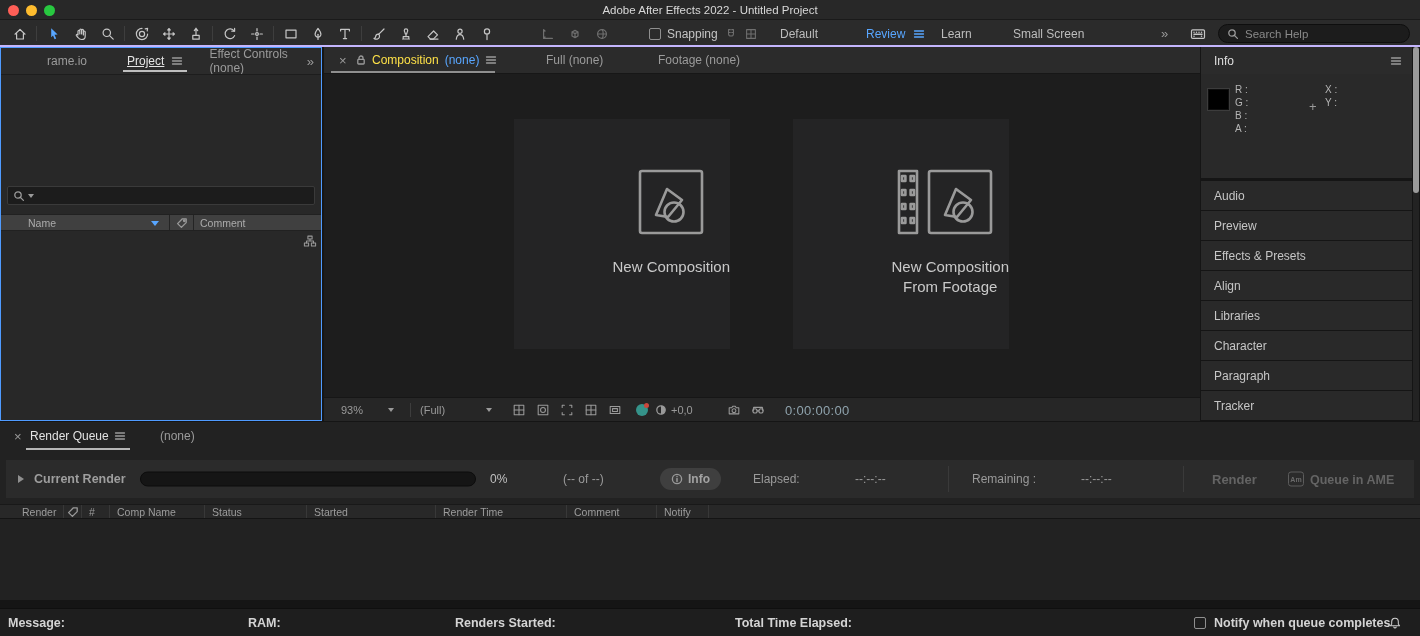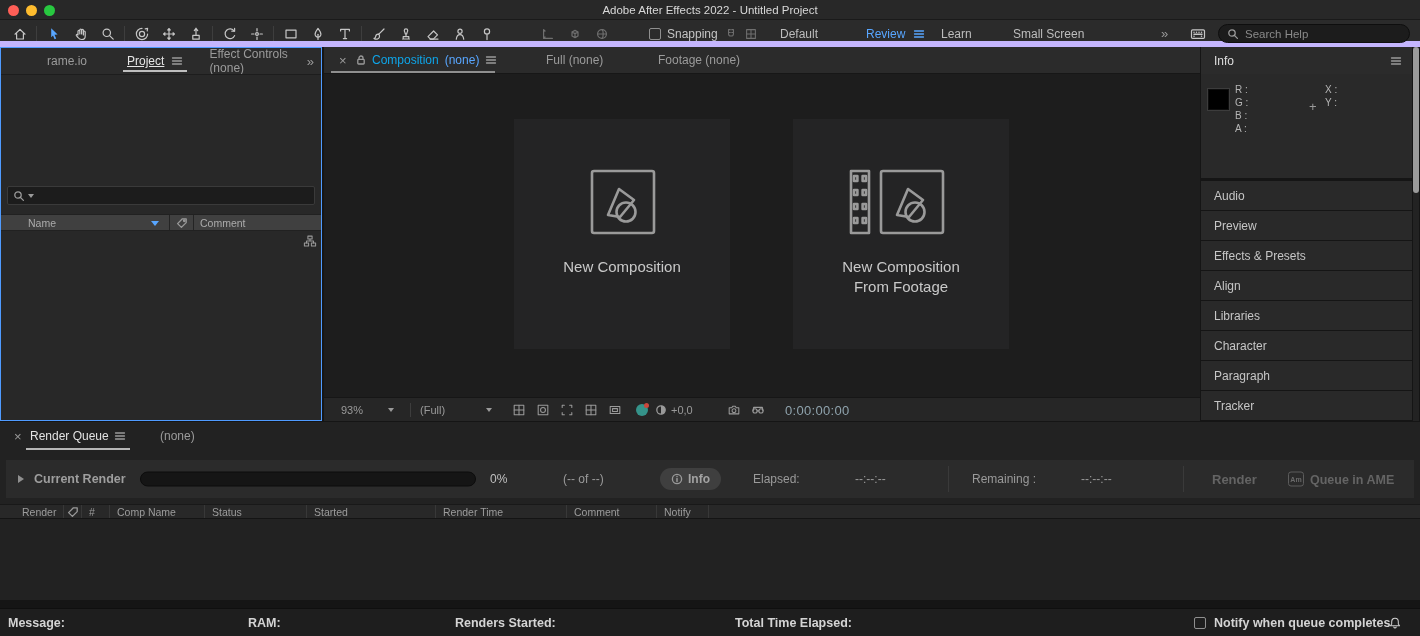--- a/index.html
+++ b/index.html
@@ -11,21 +11,21 @@
   .i12{width:12px;height:12px;stroke:#9a9a9a;stroke-width:1.3;fill:none;stroke-linecap:round;stroke-linejoin:round;}
   .dim{stroke:#6f6f6f;}
   .blueстroke{stroke:#58a6ff;}
   
   .titlebar{position:absolute;left:0;top:0;width:1420px;height:20px;background:#282828;border-bottom:1px solid #1a1a1a;display:flex;align-items:center;justify-content:center;}
   .titlebar .title{font-size:11.5px;color:#d8d8d8;}
   .lights{position:absolute;left:8px;top:0;height:20px;display:flex;align-items:center;gap:7px;}
   .light{width:11px;height:11px;border-radius:50%;}
   .red{background:#ff5f57}.yellow{background:#febc2e}.green{background:#28c840}
   
-  .toolbar{position:absolute;left:0;top:20px;width:1420px;height:27px;background:#2b2b2b;border-bottom:6px solid #c4b5fd;}
+  .toolbar{position:absolute;left:0;top:20px;width:1420px;height:27px;background:#2b2b2b;border-bottom:2px solid #c4b5fd;}
   .tools{position:absolute;left:6px;top:1px;height:25px;display:flex;align-items:center;}
   .tool{width:27px;height:23px;display:flex;align-items:center;justify-content:center;border-radius:3px;}
   .tsep{width:1px;height:15px;background:#3e3e3e;margin:0 3px;}
   .snapwrap{display:flex;align-items:center;margin-left:34px;gap:6px;}
   .checkbox{width:12px;height:12px;border:1px solid #8f8f8f;border-radius:2px;background:transparent;}
   .snaplabel{font-size:12px;color:#c3c3c3;}
   .ws{position:absolute;top:1px;height:25px;display:flex;align-items:center;font-size:12px;color:#bdbdbd;}
   .ws.blue{color:#58a6ff;}
   .chev{font-size:13px;color:#9a9a9a;}
   .helpsearch{position:absolute;left:1218px;top:4px;width:192px;height:19px;background:#1c1c1c;border:1px solid #0e0e0e;border-radius:10px;display:flex;align-items:center;padding:0 8px;gap:6px;}
@@ -57,21 +57,21 @@
   .bpc{position:absolute;left:115px;top:3px;font-size:10.5px;color:#bdbdbd;}
   .hthumb{position:absolute;left:170px;top:5px;width:52px;height:8px;border-radius:4px;background:#9a9a9a;}
   
   .viewer{position:absolute;left:324px;top:47px;width:876px;height:374px;background:#1d1d1d;}
   .vtabs{position:relative;height:27px;background:#2b2b2b;border-bottom:1px solid #171717;font-size:12px;}
   .vtabs .vt{position:absolute;top:50%;transform:translateY(-50%);}
   .vunderline{position:absolute;left:7px;bottom:0;width:164px;height:2px;background:#8f8f8f;}
   .comptab{display:flex;align-items:center;gap:6px;}
   .xclose{color:#9a9a9a;font-size:13px;}
   .graytab{color:#9b9b9b;}
-  .card{position:absolute;top:72px;width:216px;height:230px;background:#242425;display:flex;flex-direction:column;align-items:center;cursor:pointer;}
+  .card{position:absolute;top:72px;width:216px;height:230px;background:#242425;display:flex;flex-direction:column;align-items:flex-end;cursor:pointer;}
   .card1{left:190px;}.card2{left:469px;}
   .cardlabel{margin-top:12px;font-size:15px;color:#c9c9c9;text-align:center;line-height:1.3;}
   .cardicon{margin-top:46px;}
   .vfoot{position:absolute;left:0;bottom:0;width:876px;height:24px;background:#262626;border-top:1px solid #161616;font-size:11px;color:#9a9a9a;}
   .vfoot .vf{position:absolute;top:50%;transform:translateY(-50%);}
   .vdivider{width:1px;height:14px;background:#3d3d3d;}
   .timecode{color:#8fa3ad;font-size:13px;letter-spacing:.3px;}
   .tealdot{width:12px;height:12px;border-radius:50%;background:#35938a;position:relative;}
   .tealdot::after{content:"";position:absolute;right:-1px;top:-1px;width:5px;height:5px;border-radius:50%;background:#c8473c;}
   
@@ -326,21 +326,21 @@
   <section class="viewer">
     <div class="vtabs">
       <span class="vt xclose" style="left:15px">×</span>
       <span class="vt" style="left:31px">
           <svg class="i12" viewBox="0 0 12 12">
             <rect x="2.8" y="5.4" width="6.4" height="4.6" rx=".8"></rect>
             <path d="M4 5.4V4a2 2 0 0 1 4 0v1.4"></path>
           </svg>
         </span>
       <span class="vt comptab" style="left:48px">
-        <span style="color:#0ea5e9">Composition</span>
+        <span style="color:#fde047">Composition</span>
         <span style="color:#58a6ff">(none)</span>
         <svg class="i12" viewBox="0 0 12 12">
             <path d="M1.5 3h9M1.5 6h9M1.5 9h9"></path>
           </svg>
       </span>
       <span class="vt graytab" style="left:222px">Full (none)</span>
       <span class="vt graytab" style="left:334px">Footage (none)</span>
       <span class="vunderline"></span>
     </div>
 

